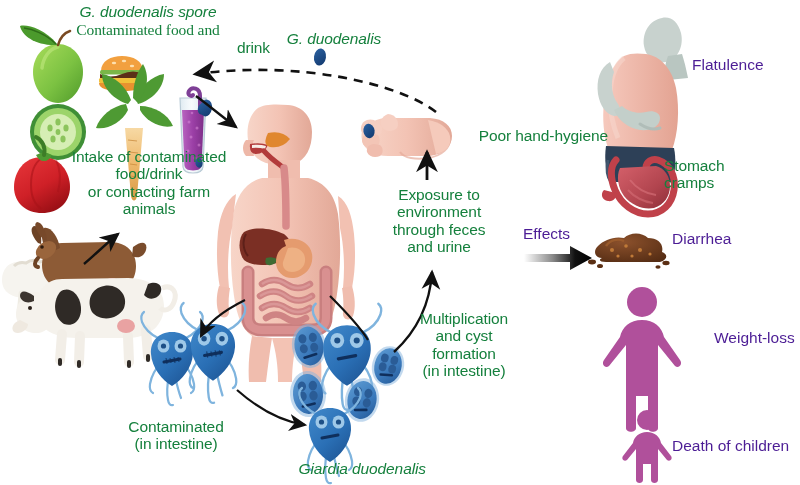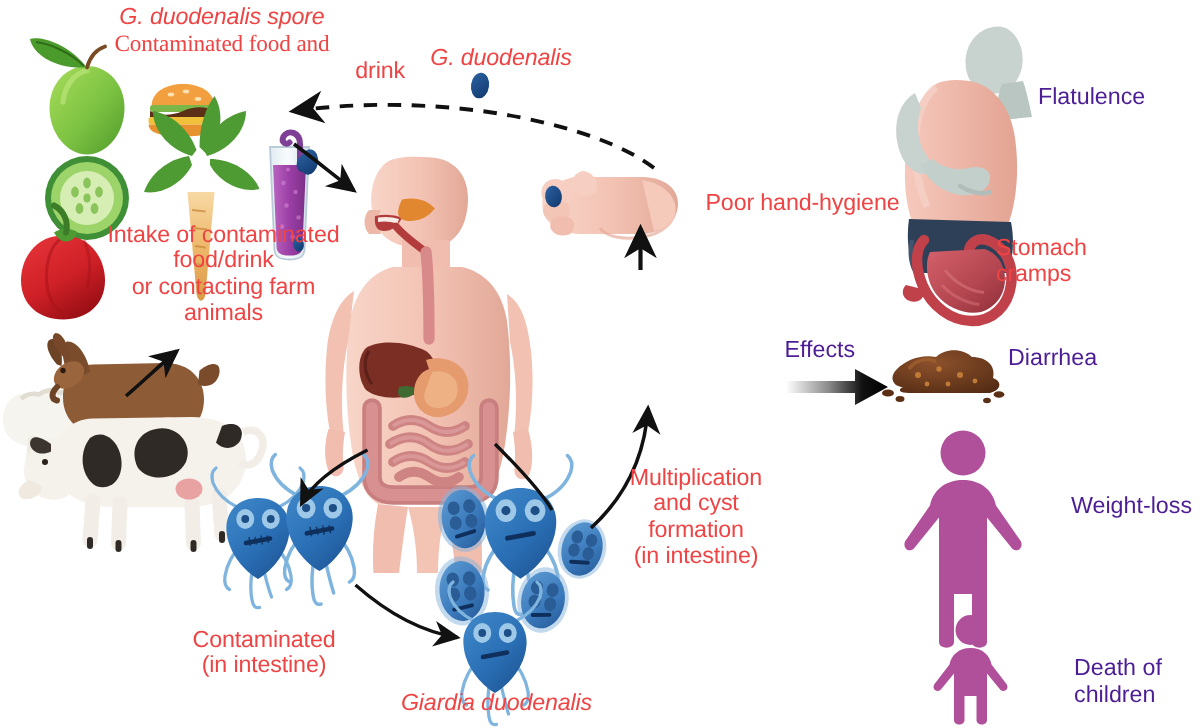--- a/index.html
+++ b/index.html
@@ -1,20 +1,20 @@
 <!DOCTYPE html>
 <html><head>
 <meta charset="utf-8">
 <style>
   html,body{margin:0;padding:0;background:#ffffff;}
   body{width:800px;height:485px;overflow:hidden;
        font-family:"Liberation Sans","DejaVu Sans",sans-serif;color:#000;}
   #stage{position:relative;width:800px;height:485px;background:#fff;}
   .lbl{position:absolute;text-align:center;line-height:1.12;white-space:pre-line;
-       font-size:15.5px;color:#ef4444;letter-spacing:-0.1px;}
+       font-size:15.5px;color:#15803d;letter-spacing:-0.1px;}
   .ital{font-style:italic;}
   .eff-lbl{position:absolute;font-size:15.5px;color:#4c1d95;}
   svg{display:block;}
   .abs{position:absolute;}
 </style>
 </head>
 <body>
 
 <div id="stage">
 
@@ -525,35 +525,39 @@
   <div class="lbl" style="left:26px;top:21px;width:244px;font-family:Liberation Serif, serif;"><span>Contaminated food and</span></div>
   <div class="lbl" style="left:26px;top:39px;width:244px;text-align:right;">drink</div>
 
   <div class="lbl" style="left:24px;top:148px;width:250px;">Intake of contaminated
 food/drink
 or contacting farm
 animals</div>
 
   <div class="lbl ital" style="left:244px;top:30px;width:180px;">G. duodenalis</div>
 
-  <div class="lbl" style="left:428px;top:127px;width:180px;text-align:center;margin-left:17px;">Poor hand-hygiene</div>
-
+  <div class="lbl" style="left:428px;top:127px;width:180px;text-align:right;">Poor hand-hygiene</div>
+
+  <div class="lbl" style="left:378px;top:186px;width:122px;">Exposure to
+environment
+through feces
+and urine</div>
 
   <div class="lbl" style="left:404px;top:310px;width:120px;">Multiplication
 and cyst
 formation
 (in intestine)</div>
 
   <div class="lbl" style="left:96px;top:418px;width:160px;">Contaminated
 (in intestine)</div>
 
-  <div class="lbl ital" style="left:236px;top:460px;width:190px;">Giardia duodenalis</div>
+  <div class="lbl ital" style="left:236px;top:460px;width:190px;text-align:right;">Giardia duodenalis</div>
 
   <div class="eff-lbl" style="left:523px;top:225px;">Effects</div>
 
   <div class="eff-lbl" style="left:692px;top:56px;">Flatulence</div>
   <div class="lbl" style="left:664px;top:157px;width:110px;text-align:left;">Stomach
 cramps</div>
   <div class="eff-lbl" style="left:672px;top:230px;">Diarrhea</div>
   <div class="eff-lbl" style="left:690px;top:329px;margin-left:24px;">Weight-loss</div>
-  <div class="eff-lbl" style="left:672px;top:437px;margin-left:44px;">Death of children</div>
+  <div class="eff-lbl" style="left:672px;top:437px;">Death of children</div>
 
 </div>
 
 </body></html>

